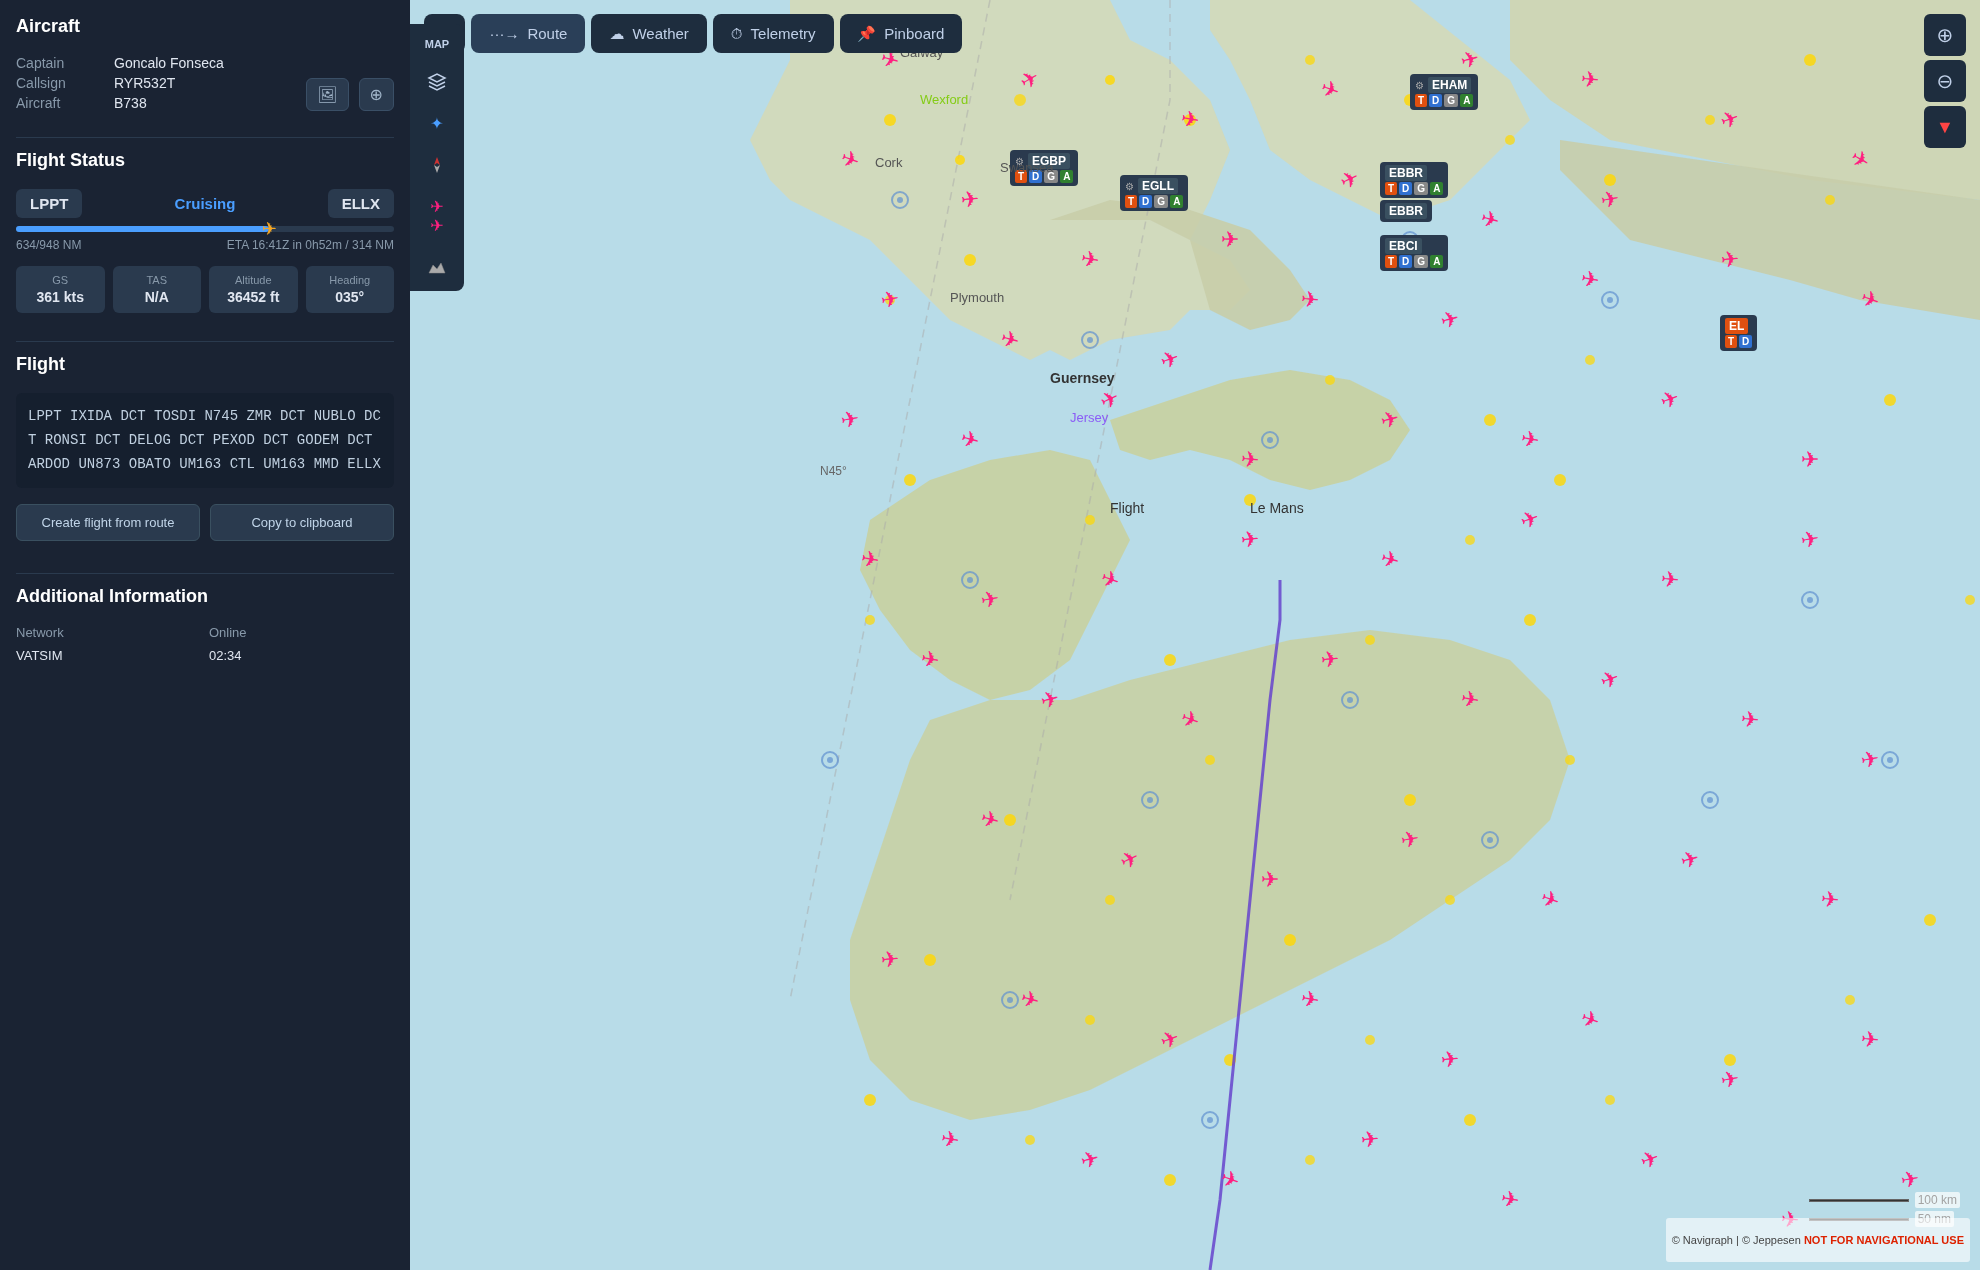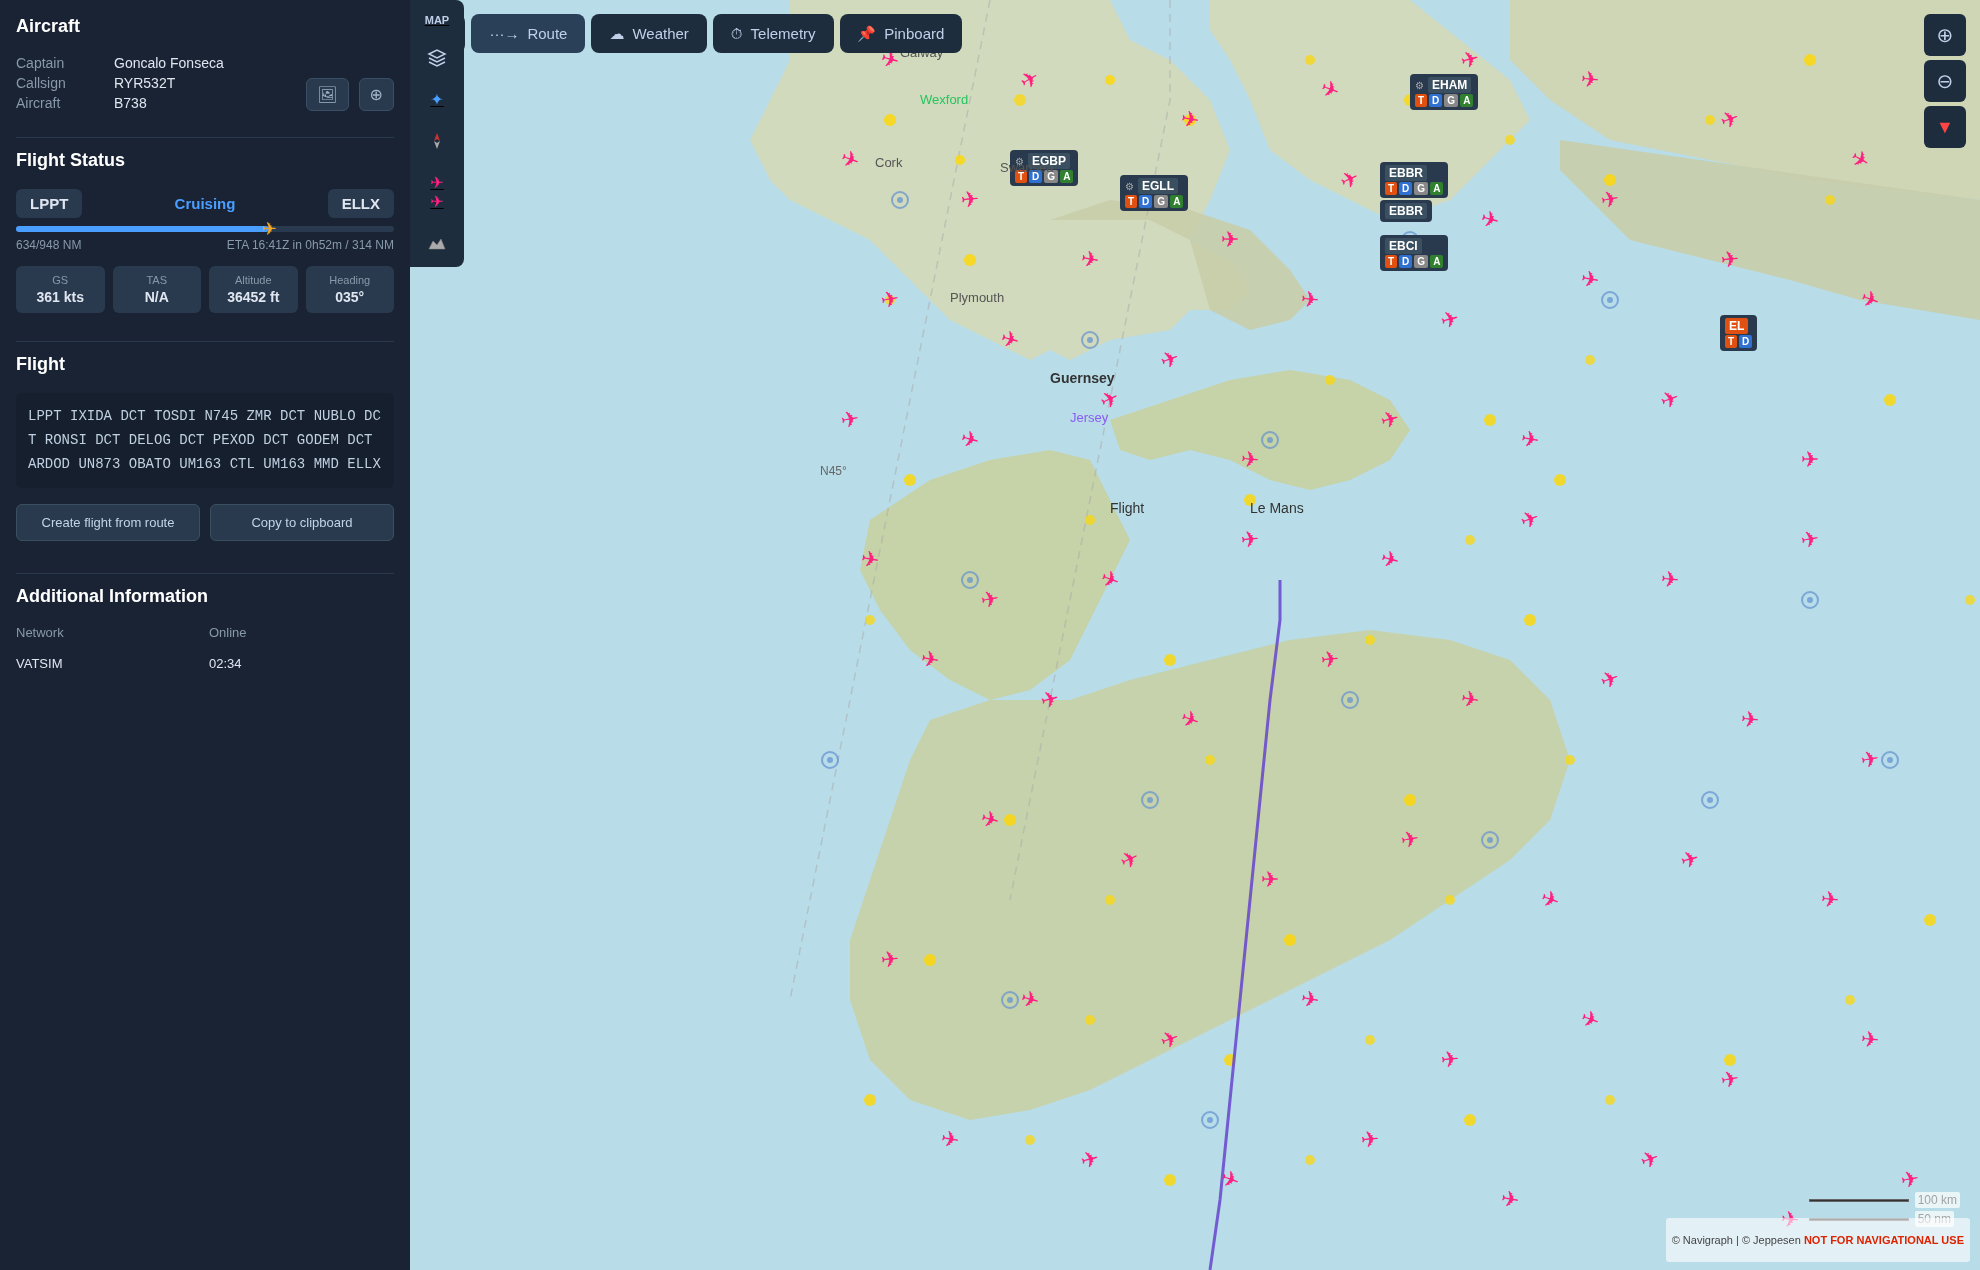--- a/index.html
+++ b/index.html
@@ -173,21 +173,21 @@
       padding: 10px 8px;
       font-size: 13px;
       cursor: pointer;
       white-space: nowrap;
     }
 
     
     .additional-info-grid {
       display: grid;
       grid-template-columns: 1fr 1fr;
-      gap: 16px 8px;
+      gap: 8px 8px;
     }
     .ai-label {
       color: #8899aa;
       font-size: 13px;
     }
     .ai-value {
       color: #e0e6f0;
       font-size: 13px;
     }
 
@@ -227,31 +227,30 @@
       border-radius: 8px;
       color: #c0d0e8;
       padding: 10px 14px;
       font-size: 16px;
       cursor: pointer;
     }
 
     
     .side-toolbar {
       position: absolute;
-      top: 0;
+      top: 24px;
       left: 0;
       display: flex;
       flex-direction: column;
       gap: 2px;
       z-index: 20;
       background: #1e2d3e;
       border-radius: 0 8px 8px 0;
       padding: 4px;
       width: 54px;
-      text-decoration: underline;
     }
     .side-btn {
       background: none;
       border: none;
       color: #c0d0e8;
       padding: 10px;
       cursor: pointer;
       border-radius: 6px;
       font-size: 16px;
       text-align: center;
@@ -802,21 +801,21 @@
       <span class="tdga-g">G</span>
       <span class="tdga-a">A</span>
     </div>
   </div>
 
   <div style="position:absolute; top:370px; left:640px; font-size:14px; color:#333; font-weight:600; z-index:15; pointer-events:none;">Guernsey</div>
   <div style="position:absolute; top:410px; left:660px; font-size:13px; color:#8b5cf6; font-weight:500; z-index:15; pointer-events:none;">Jersey</div>
   <div style="position:absolute; top:500px; left:700px; font-size:14px; color:#333; z-index:15; pointer-events:none;">Flight</div>
   <div style="position:absolute; top:500px; left:840px; font-size:14px; color:#333; z-index:15; pointer-events:none;">Le Mans</div>
   <div style="position:absolute; top:45px; left:490px; font-size:13px; color:#555; z-index:15; pointer-events:none;">Galway</div>
-  <div style="position:absolute; top:92px; left:510px; font-size:13px; color:#22c55e; z-index:15; pointer-events:none;">Wexford</div>
+  <div style="position:absolute; top:92px; left:510px; font-size:13px; color:#84cc16; z-index:15; pointer-events:none;">Wexford</div>
   <div style="position:absolute; top:155px; left:465px; font-size:13px; color:#555; z-index:15; pointer-events:none;">Cork</div>
   <div style="position:absolute; top:160px; left:590px; font-size:13px; color:#555; z-index:15; pointer-events:none;">Swansea</div>
   <div style="position:absolute; top:290px; left:540px; font-size:13px; color:#555; z-index:15; pointer-events:none;">Plymouth</div>
 
   <div class="top-right-controls">
     <button class="map-ctrl-btn">⊕</button>
     <button class="map-ctrl-btn">⊖</button>
     <button class="compass-rose">▼</button>
   </div>
 

